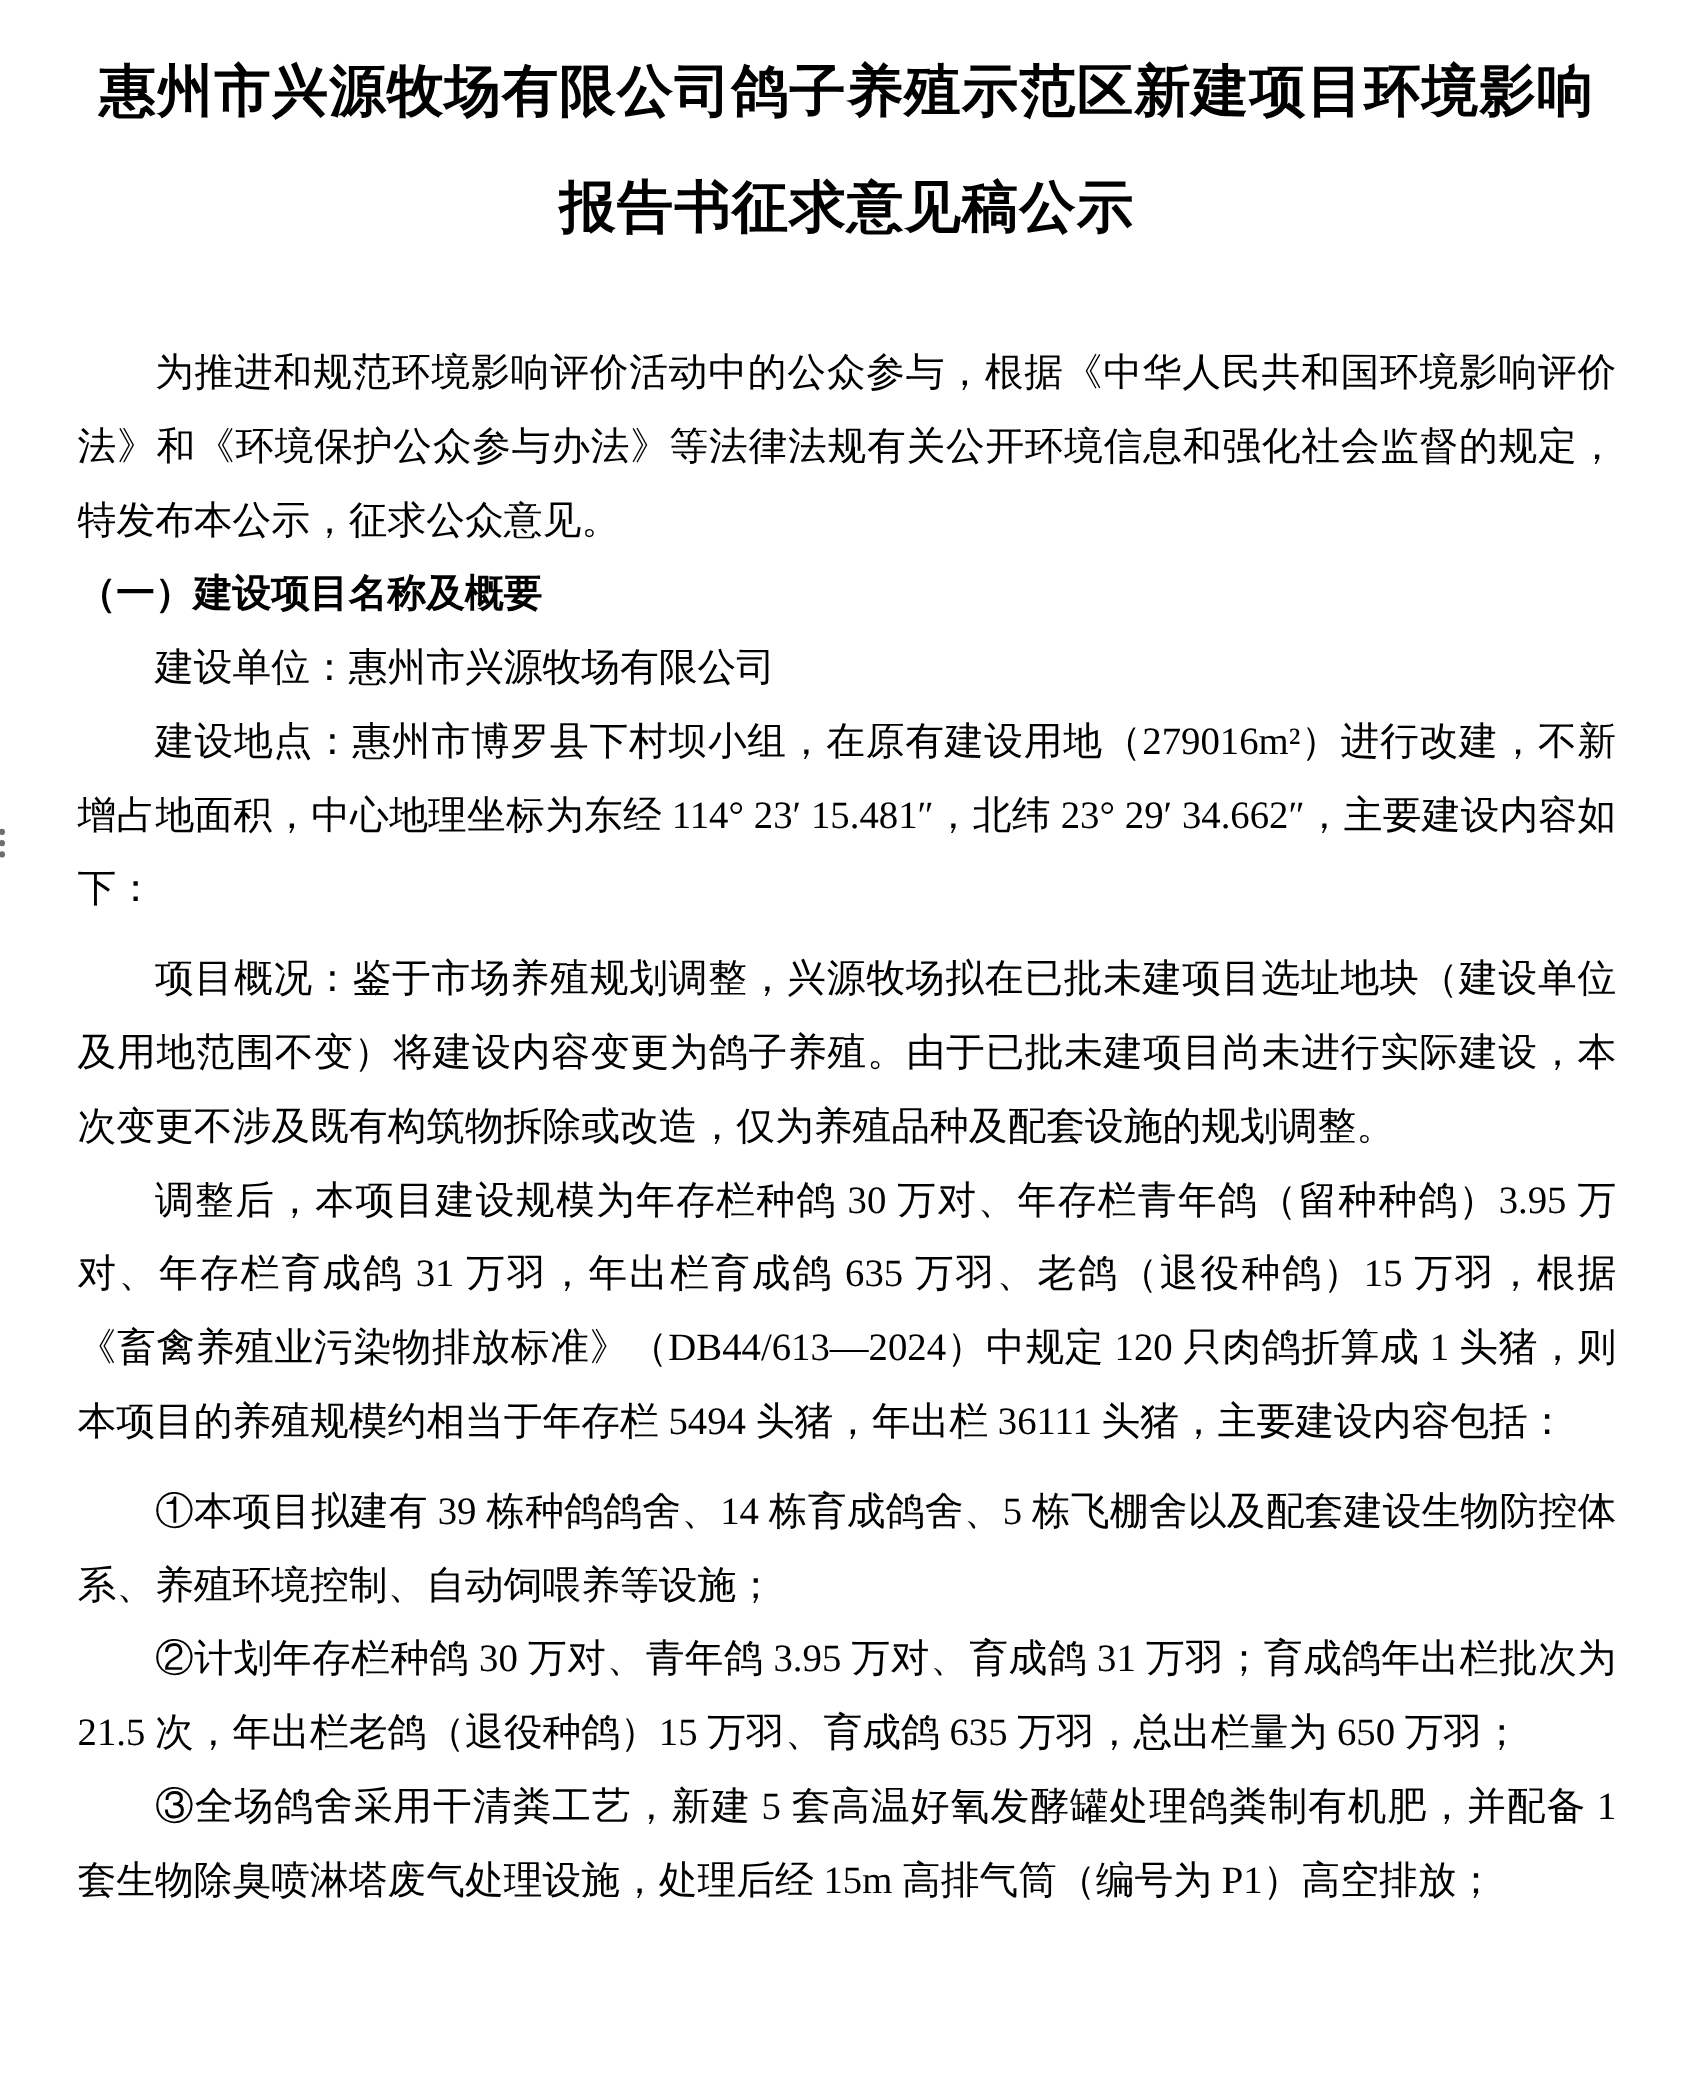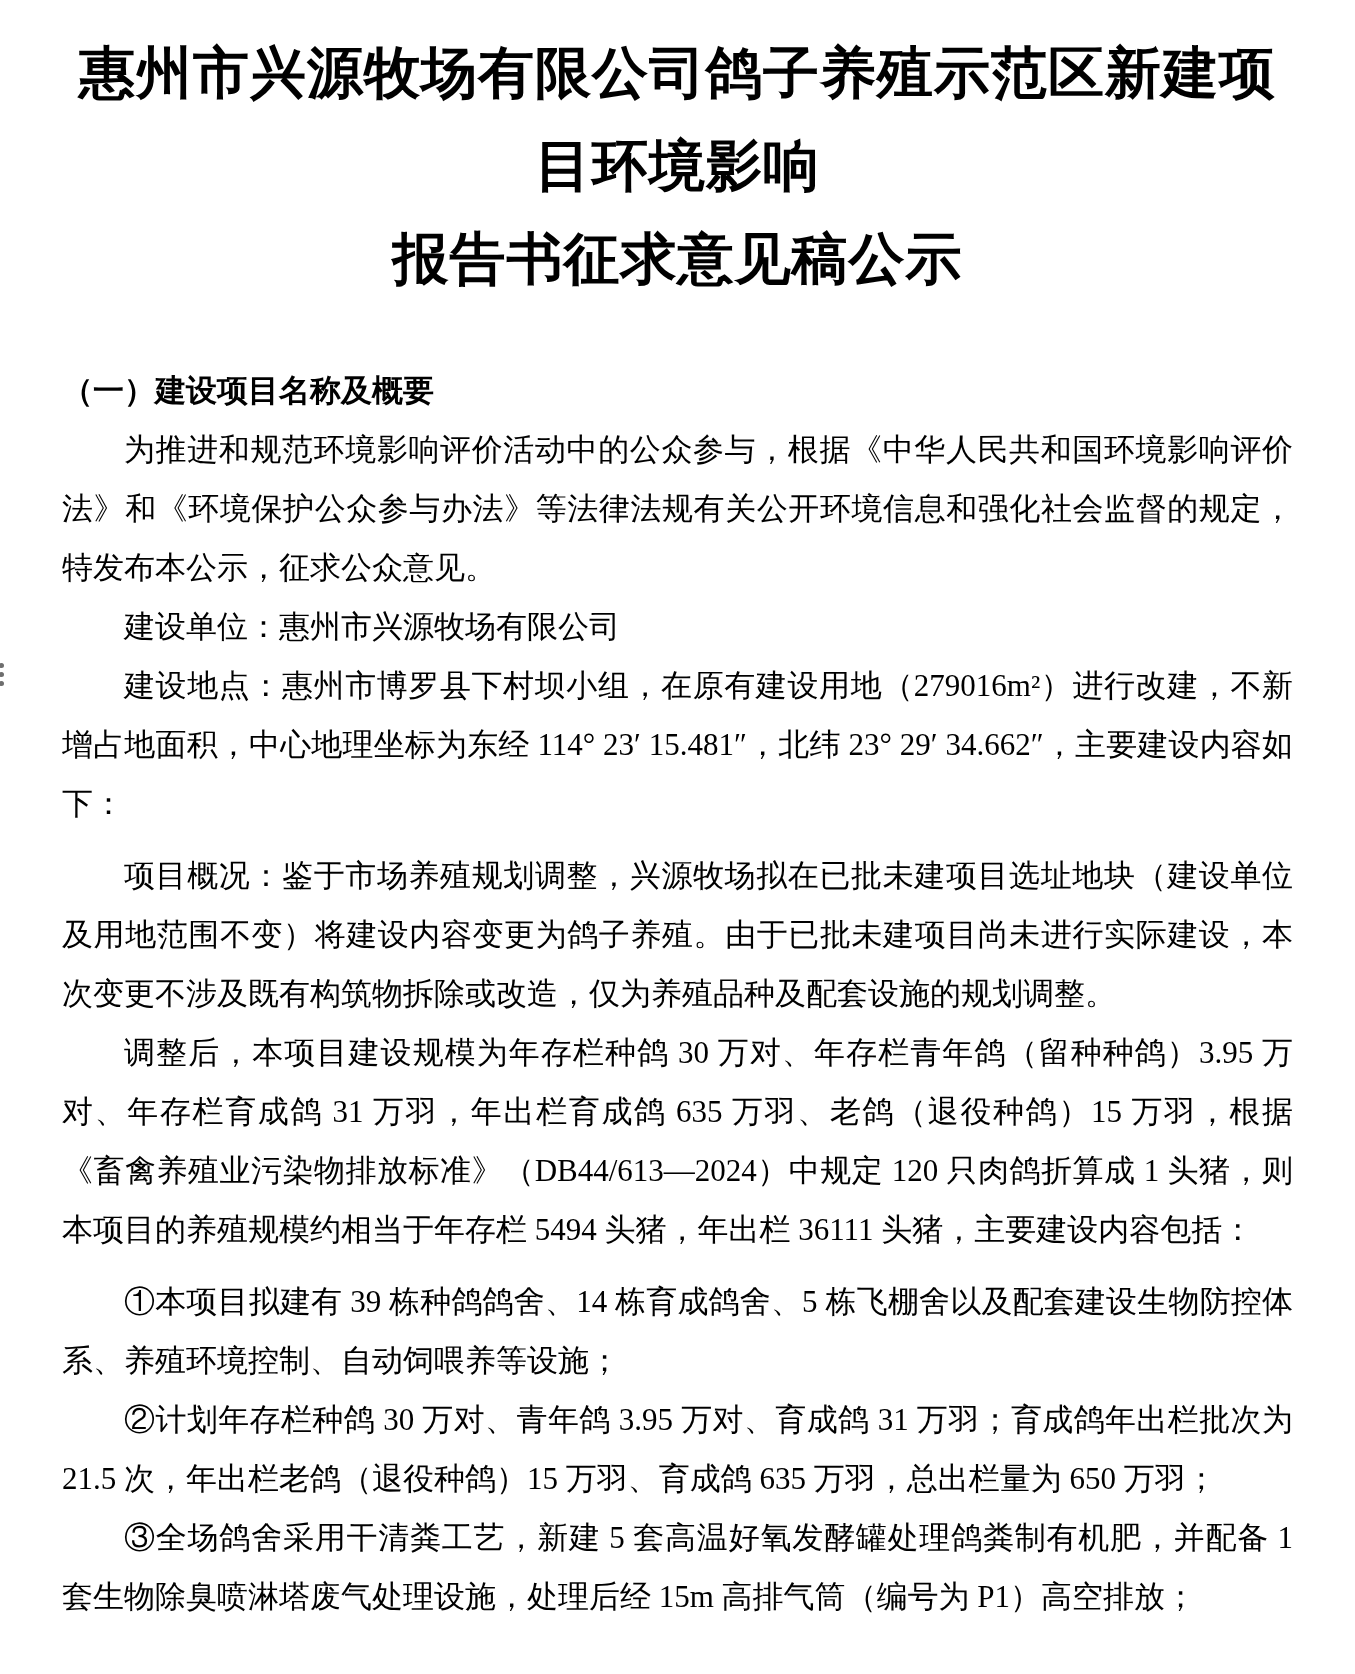--- a/index.html
+++ b/index.html
@@ -13,21 +13,21 @@
     .page {
       position: absolute;
       inset: 0;
       color: #000000;
       background: #ffffff;
     }
     .doc-title {
       margin: 26px 62px 0 62px;
       font-family: "DejaVu Sans", "Liberation Sans", sans-serif;
       font-weight: 700;
-      font-size: 56px;
+      font-size: 45px;
       line-height: 93px;
       text-align: center;
       letter-spacing: 1px;
       color: #000000;
     }
     .doc-body {
       margin: 56px 62px 0 62px;
       font-family: "Liberation Serif", "DejaVu Serif", serif;
       font-size: 31px;
       line-height: 59px;
@@ -63,22 +63,22 @@
 
 <div class="page">
 
   <div class="doc-title">
     <div>惠州市兴源牧场有限公司鸽子养殖示范区新建项目环境影响</div>
     <div>报告书征求意见稿公示</div>
   </div>
 
   <div class="doc-body">
 
-  <p class="para heading">（一）建设项目名称及概要</p>
-      <p class="para">为推进和规范环境影响评价活动中的公众参与，根据《中华人民共和国环境影响评价法》和《环境保护公众参与办法》等法律法规有关公开环境信息和强化社会监督的规定，特发布本公示，征求公众意见。</p>
+  <p class="para">为推进和规范环境影响评价活动中的公众参与，根据《中华人民共和国环境影响评价法》和《环境保护公众参与办法》等法律法规有关公开环境信息和强化社会监督的规定，特发布本公示，征求公众意见。</p>
+      <p class="para heading">（一）建设项目名称及概要</p>
       <p class="para">建设单位：惠州市兴源牧场有限公司</p>
       <p class="para">建设地点：惠州市博罗县下村坝小组，在原有建设用地（279016m²）进行改建，不新增占地面积，中心地理坐标为东经 114° 23′ 15.481″，北纬 23° 29′ 34.662″，主要建设内容如下：</p>
       <p class="para">项目概况：鉴于市场养殖规划调整，兴源牧场拟在已批未建项目选址地块（建设单位及用地范围不变）将建设内容变更为鸽子养殖。由于已批未建项目尚未进行实际建设，本次变更不涉及既有构筑物拆除或改造，仅为养殖品种及配套设施的规划调整。</p>
       <p class="para">调整后，本项目建设规模为年存栏种鸽 30 万对、年存栏青年鸽（留种种鸽）3.95 万对、年存栏育成鸽 31 万羽，年出栏育成鸽 635 万羽、老鸽（退役种鸽）15 万羽，根据《畜禽养殖业污染物排放标准》（DB44/613—2024）中规定 120 只肉鸽折算成 1 头猪，则本项目的养殖规模约相当于年存栏 5494 头猪，年出栏 36111 头猪，主要建设内容包括：</p>
       <p class="para">①本项目拟建有 39 栋种鸽鸽舍、14 栋育成鸽舍、5 栋飞棚舍以及配套建设生物防控体系、养殖环境控制、自动饲喂养等设施；</p>
       <p class="para">②计划年存栏种鸽 30 万对、青年鸽 3.95 万对、育成鸽 31 万羽；育成鸽年出栏批次为 21.5 次，年出栏老鸽（退役种鸽）15 万羽、育成鸽 635 万羽，总出栏量为 650 万羽；</p>
       <p class="para">③全场鸽舍采用干清粪工艺，新建 5 套高温好氧发酵罐处理鸽粪制有机肥，并配备 1 套生物除臭喷淋塔废气处理设施，处理后经 15m 高排气筒（编号为 P1）高空排放；</p>
     </div>
 
   <div class="edge-dots">

